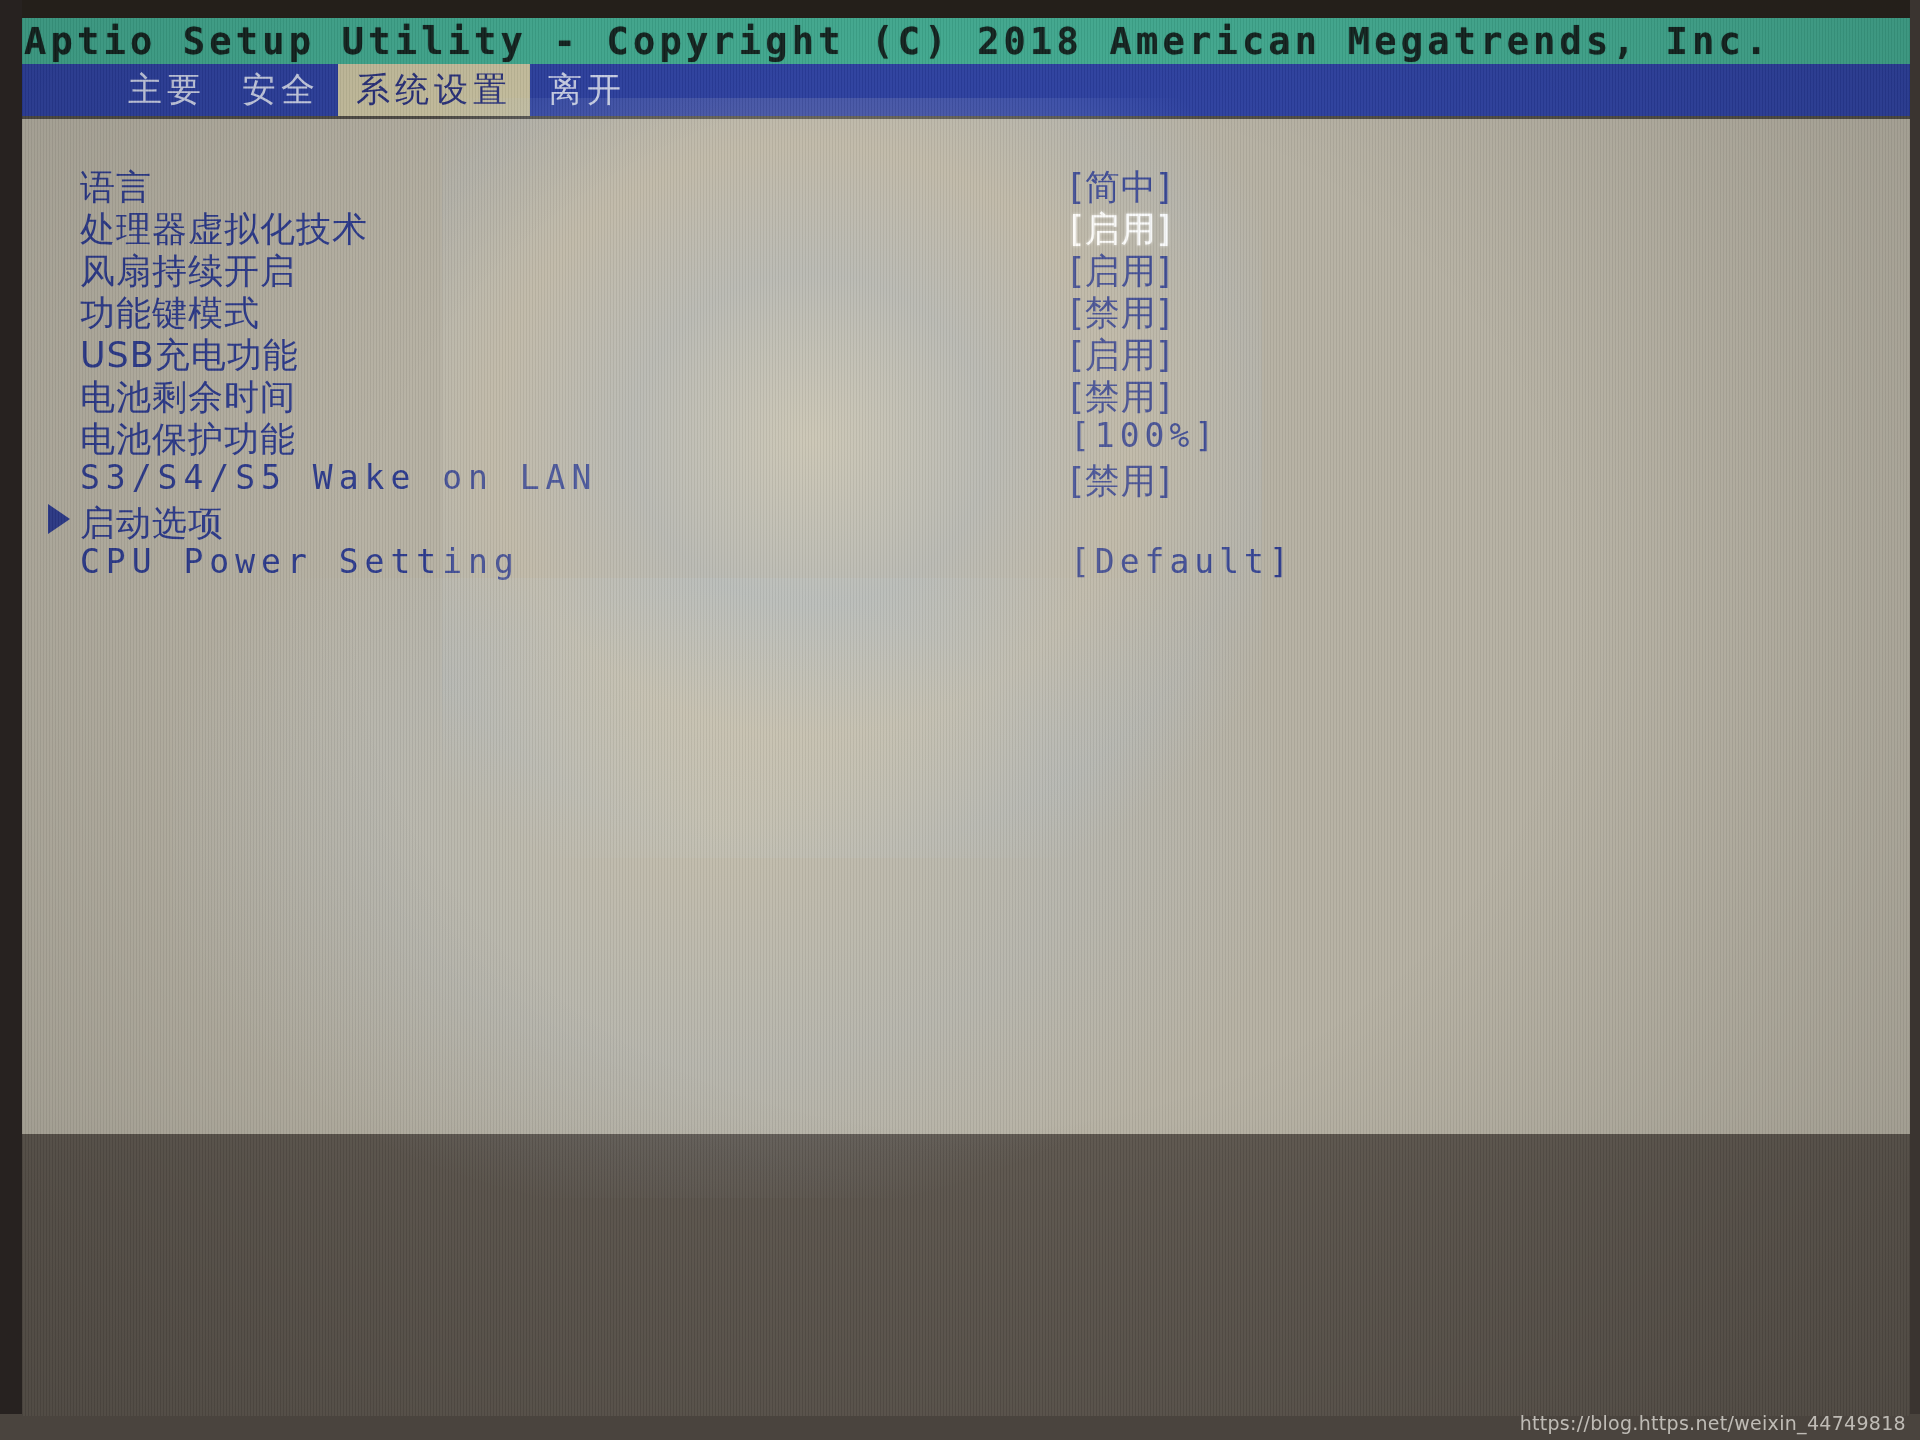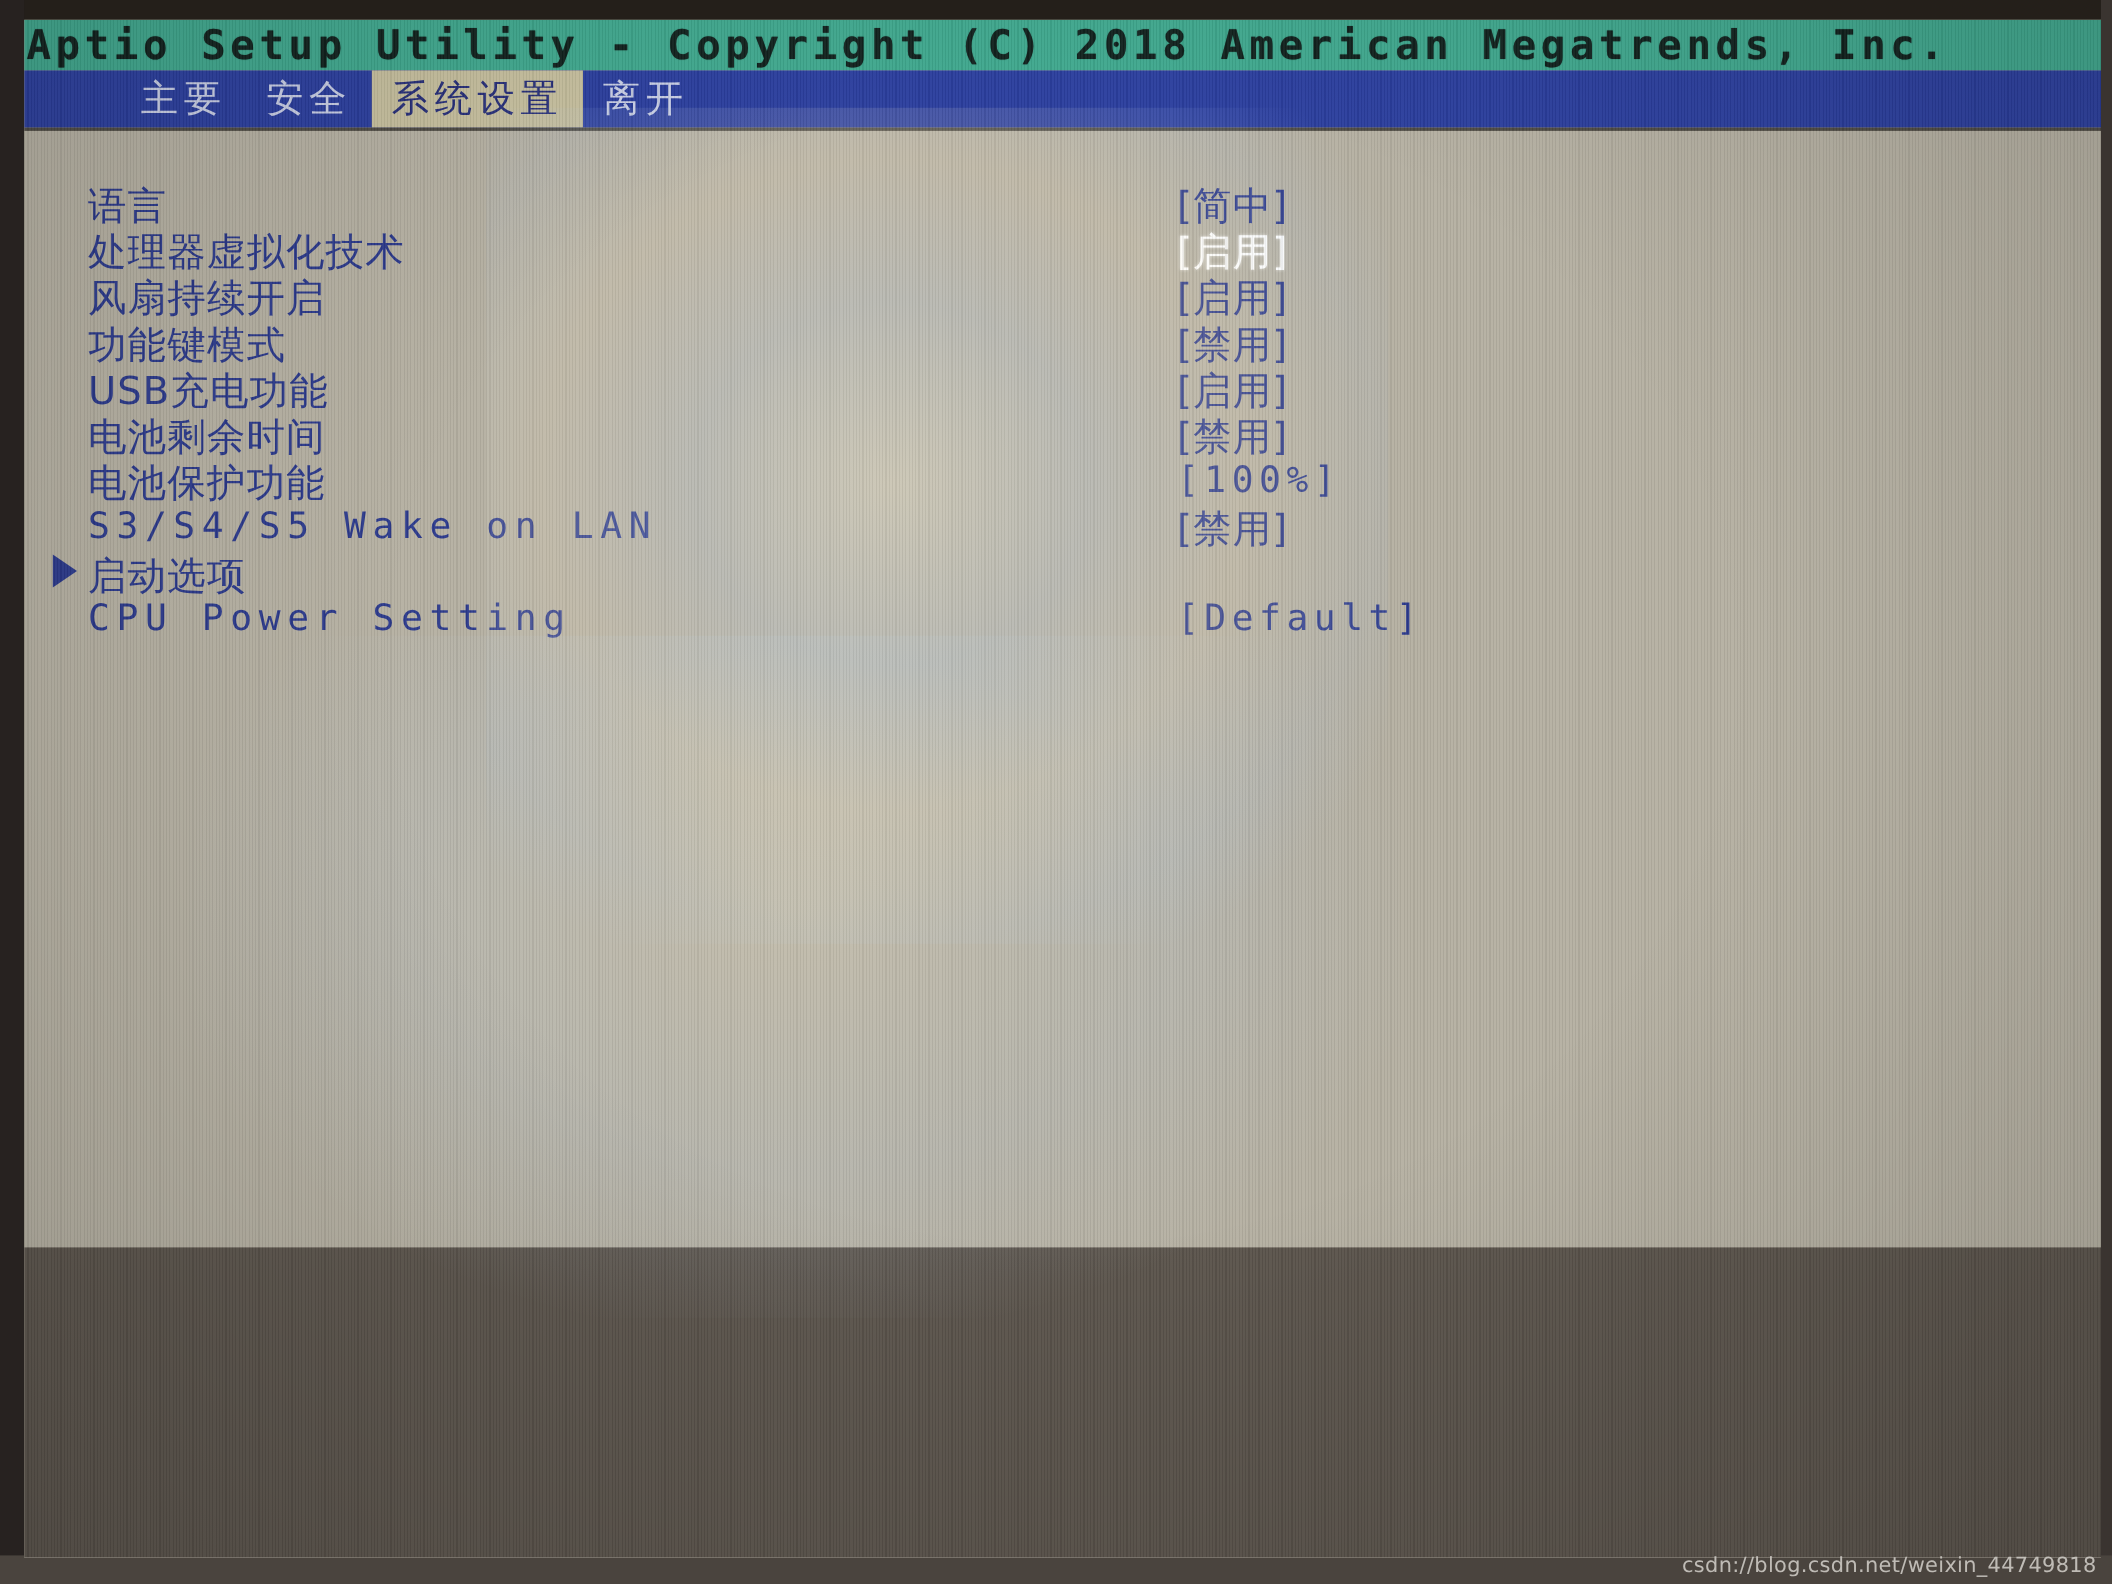--- a/index.html
+++ b/index.html
@@ -153,14 +153,14 @@
       </div>
 
     <div class="dark-area"></div>
 
     <div class="glare"></div>
     <div class="glare2"></div>
     <div class="scanlines"></div>
     <div class="vignette"></div>
   </div>
 
-  <div id="watermark">csdn://blog.csdn.net/weixin_44749818</div>
+  <div id="watermark">https://blog.https.net/weixin_44749818</div>
 </div>
 
 </body></html>

